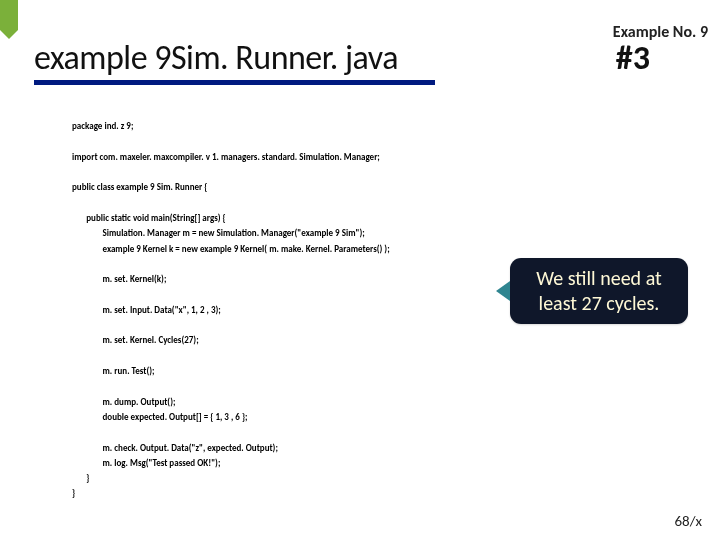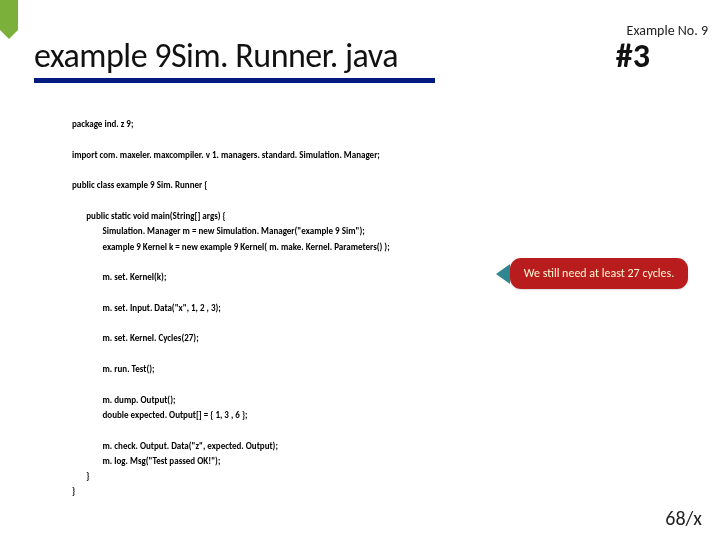--- a/index.html
+++ b/index.html
@@ -1,28 +1,28 @@
 <!DOCTYPE html>
 <html><head>
 <meta charset="utf-8">
 <style>
 * { margin:0; padding:0; box-sizing:border-box; }
 body { width:720px; height:540px; background:#fff; font-family:Calibri,Arial,sans-serif; position:relative; overflow:hidden; }
 .ribbon { position:absolute; top:0; left:0; width:18px; height:30px; background:#7bb03a; }
 .ribbon::after { content:""; position:absolute; bottom:-9px; left:0; border-left:9px solid transparent; border-right:9px solid transparent; border-top:9px solid #7bb03a; }
 .header-bar { height:18px; }
-.ex-no { text-align:right; padding:4px 12px 0 0; font-size:14px; font-weight:400; color:#222; }
+.ex-no { text-align:right; padding:4px 12px 0 0; font-size:16px; font-weight:700; color:#222; }
 .title-row { display:flex; align-items:baseline; padding:0 30px 0 34px; margin-top:-4px; }
 .title { font-family:"Segoe UI",Calibri,Arial,sans-serif; font-size:34px; font-weight:400; color:#111; letter-spacing:-0.5px; }
 .hash { font-family:"Segoe UI",Calibri,Arial,sans-serif; font-size:34px; font-weight:600; color:#111; margin-left:auto; margin-right:40px; }
 .rule { height:5px; background:#001a80; margin:2px 285px 0 34px; }
 .code { font-family:Calibri,Arial,sans-serif; font-size:9px; font-weight:600; color:#000; line-height:1.7; padding:18px 30px 0 46px; white-space:pre;margin-left:26px; }
-.callout { position:absolute; top:258px; right:32px; width:178px; background:#b91c1c; color:#fef8d6; border-radius:11px; padding:8px 12px; font-size:12px; font-weight:500; text-align:center; line-height:1.25; box-shadow:0 1px 2px rgba(0,0,0,.15); }
+.callout { position:absolute; top:258px; right:32px; width:178px; background:#0f172a; color:#fef8d6; border-radius:11px; padding:8px 12px; font-size:20px; font-weight:500; text-align:center; line-height:1.25; box-shadow:0 1px 2px rgba(0,0,0,.15); }
 .callout::before { content:""; position:absolute; left:-14px; top:50%; margin-top:-10px; border-top:10px solid transparent; border-bottom:10px solid transparent; border-right:14px solid #2f8590; }
-.pagenum { position:absolute; bottom:10px; right:18px; font-size:20px; color:#222; }
+.pagenum { position:absolute; bottom:10px; right:18px; font-size:15px; color:#222; }
 </style>
 </head>
 <body>
 
 <div class="ribbon"></div>
 <div class="header-bar"></div>
 <div class="ex-no">Example No. 9</div>
 
 <div class="title-row">
   <div class="title">example 9Sim. Runner. java</div>

